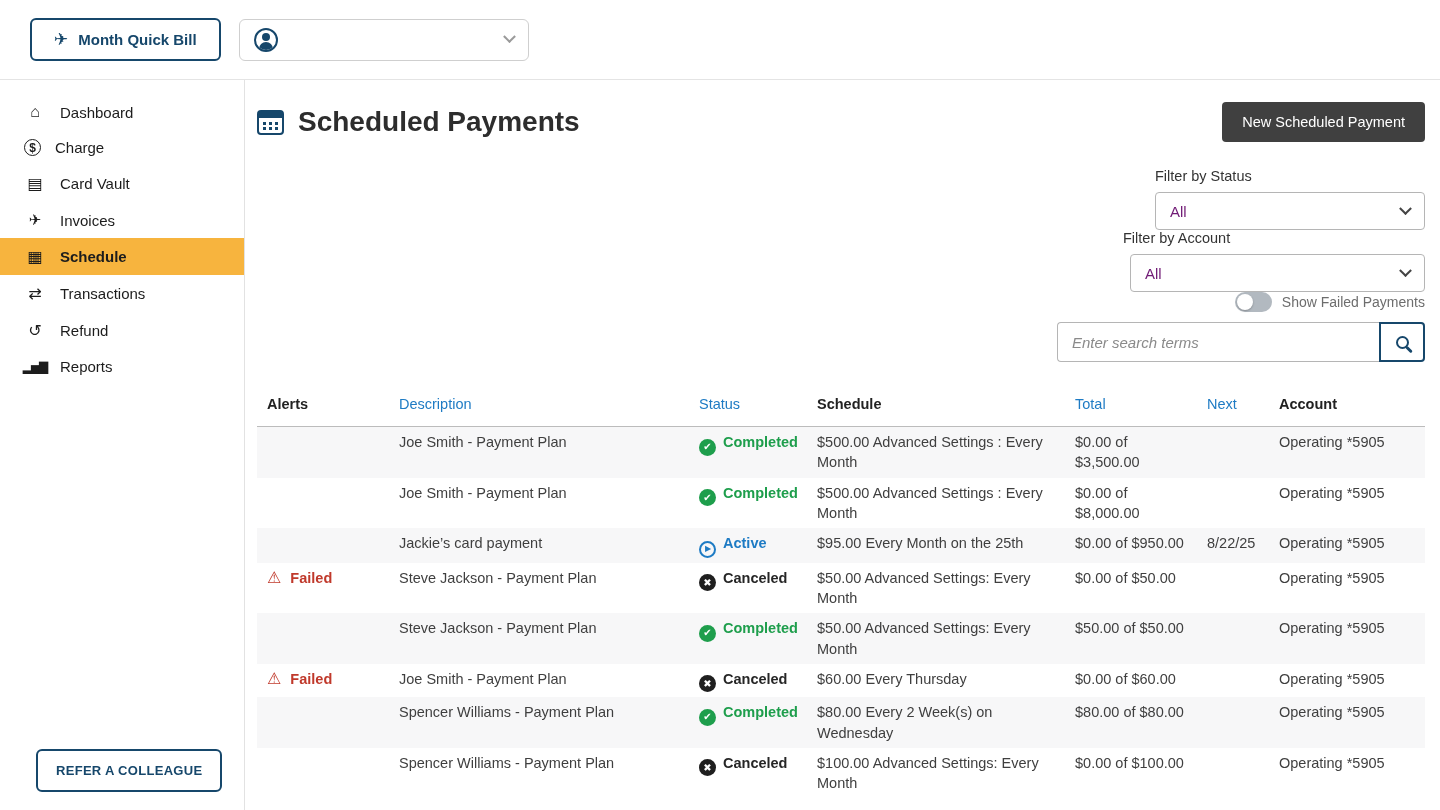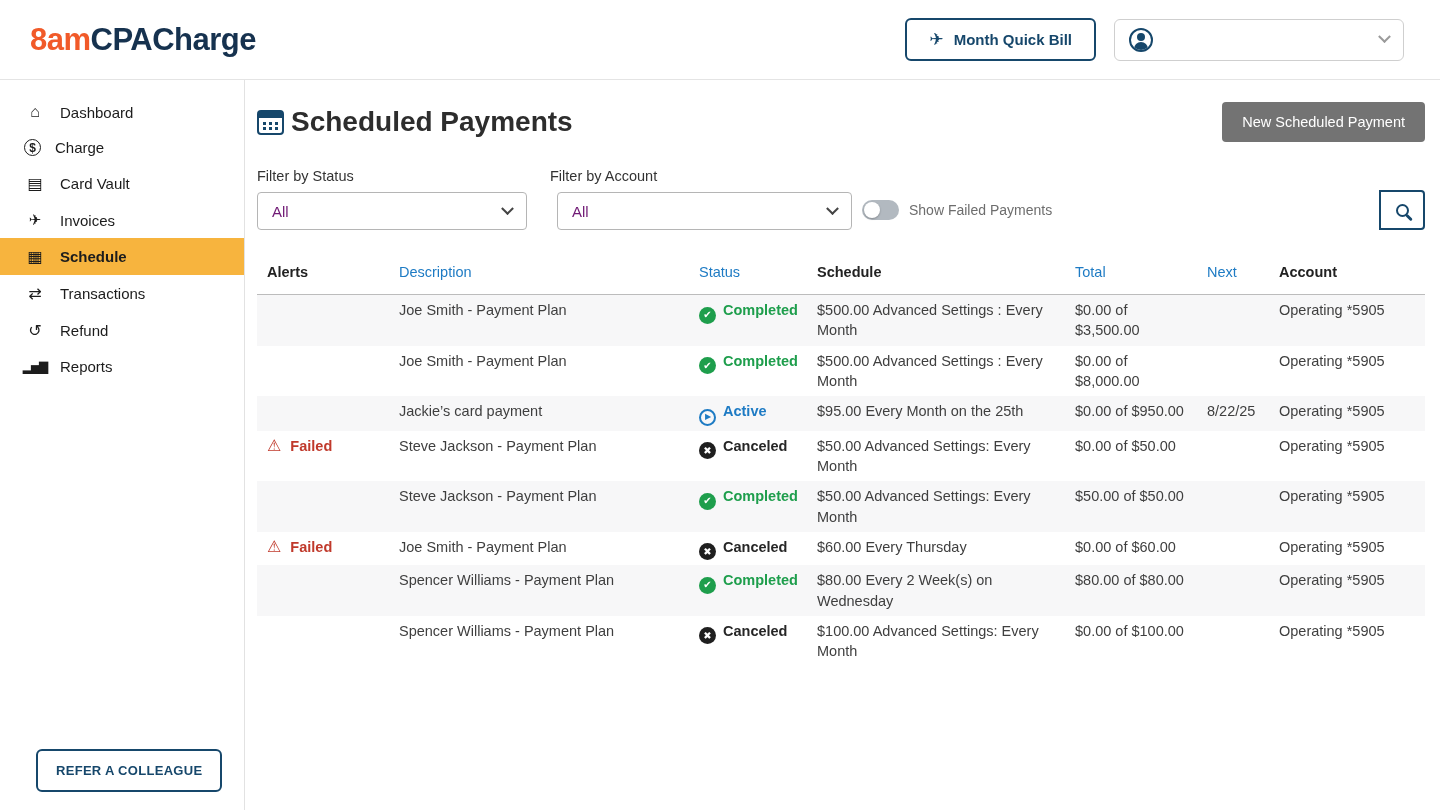--- a/index.html
+++ b/index.html
@@ -40,32 +40,32 @@
   .ic-charge { border:1.5px solid #1c1c1c; border-radius:50%; width:17px; height:17px; font-size:12px; font-weight:700; }
   .ic-reports { letter-spacing:-1px; font-size:12px; }
   .ic-invoices { font-size:15px; }
   .refer-btn { position:absolute; left:36px; bottom:18px; background:#fff; border:2px solid #16476B;
     color:#16476B; font-weight:700; font-size:13px; letter-spacing:0.3px; border-radius:6px;
     padding:12px 18px; cursor:pointer; font-family:inherit; }
 
   
   .main { flex:1; padding:22px 15px 0 12px; min-width:0; }
   .title-row { display:flex; align-items:center; justify-content:space-between; }
-  .title-left { display:flex; align-items:center; gap:7px; }
+  .title-left { display:flex; align-items:center; gap:14px; }
   .cal-icon { width:27px; height:25px; border:2.5px solid #16476B; border-radius:4px; position:relative; flex:none; }
   .cal-icon::before { content:""; position:absolute; top:-1px; left:-1px; right:-1px; height:7px;
     background:#16476B; border-radius:2px 2px 0 0; }
   .cal-icon::after { content:""; position:absolute; width:3px; height:3px; background:#16476B;
     top:10px; left:4px; box-shadow:6px 0 #16476B,12px 0 #16476B,0 5px #16476B,6px 5px #16476B,12px 5px #16476B; }
   .page-title { font-size:28px; font-weight:700; color:#2d2d2d; }
-  .new-payment-btn { background:#737373; color:#fff; border:none; border-radius:4px;
+  .new-payment-btn { background:#404040; color:#fff; border:none; border-radius:4px;
     font-size:14.5px; padding:12px 20px; cursor:pointer; font-family:inherit; }
 
   
-  .filters { display:flex; margin-top:26px; align-items:flex-end; }
+  .filters { display:flex; margin-top:26px; align-items:flex-end;flex-direction:column; }
   .filter-group { display:flex; flex-direction:column; gap:8px; }
   .filter-label { font-size:14.5px; color:#333; }
   .select-box { height:38px; border:1px solid #b5b5b5; border-radius:4px; background:#fff;
     display:flex; align-items:center; justify-content:space-between; padding:0 14px;
     font-size:15px; color:#701a75; cursor:pointer; }
   .select-box .chevron { border-color:#444; }
   .w-status { width:270px; }
   .w-account { width:295px; margin-left:30px; }
   .toggle-group { display:flex; align-items:center; gap:10px; margin-left:10px; margin-bottom:10px; }
   .toggle { width:37px; height:20px; background:#b2b9c0; border-radius:10px; position:relative;
@@ -102,23 +102,20 @@
   .status-text { font-weight:700; }
   .tx-completed { color:#1E9E4C; }
   .tx-active { color:#1E7BC4; }
   .tx-canceled { color:#262626; }
   .col-desc { color:#4a4a4a; }
 </style>
 </head>
 <body>
 
 <header class="topbar">
-  <div class="logo">
-    <span class="logo-8am">8am</span><span class="logo-cpa">CPACharge</span>
-  </div>
   <div class="topbar-right">
     <button class="quickbill-btn">
       <span class="plane-icon">✈</span>
       <span>Month Quick Bill</span>
     </button>
     <div class="account-menu">
       <span class="avatar-icon"></span>
       <span class="chevron"></span>
     </div>
   </div>
@@ -187,20 +184,21 @@
           <span class="chevron"></span>
         </div>
       </div>
       <div class="toggle-group">
         <span class="toggle">
             <span class="knob"></span>
           </span>
         <span class="toggle-label">Show Failed Payments</span>
       </div>
       <div class="search-group">
+        <input class="search-input" type="text" placeholder="Enter search terms" style="">
         <button class="search-btn">
           <span class="mag"></span>
         </button>
       </div>
     </div>
 
     <table class="payments-table">
       <colgroup>
         <col style="width:132px">
           <col style="width:300px">

